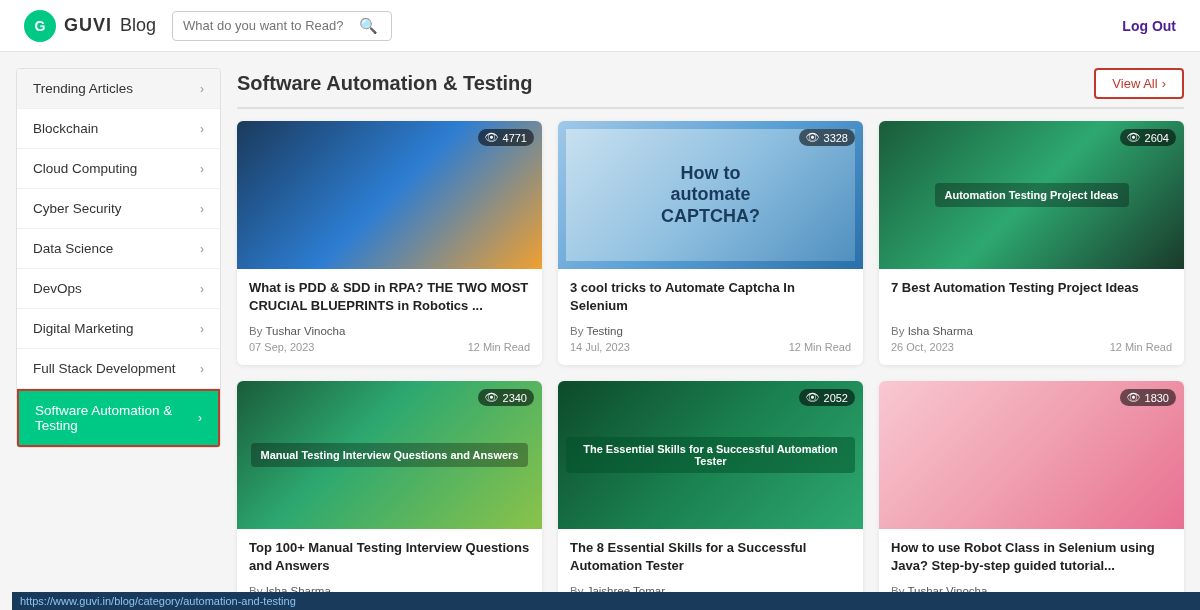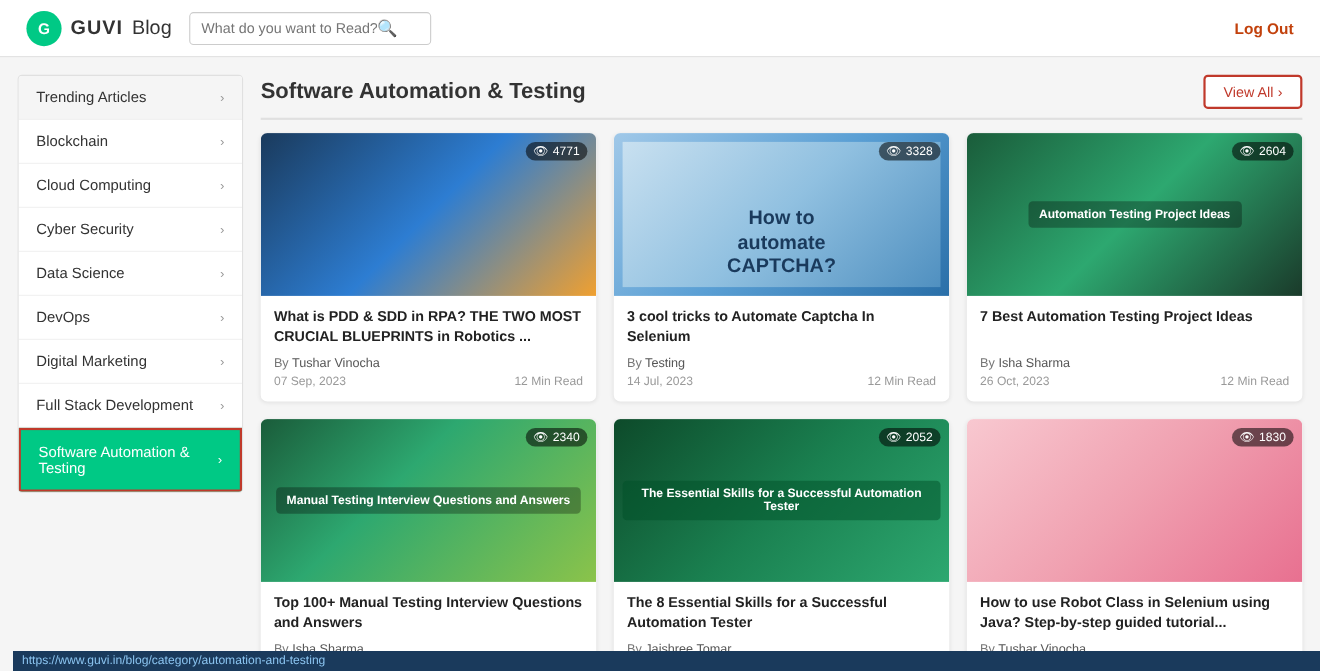--- a/index.html
+++ b/index.html
@@ -45,37 +45,37 @@
       font-size: 18px;
       color: #333;
       font-weight: 400;
     }
     .search-bar {
       display: flex;
       align-items: center;
       border: 1px solid #ccc;
       border-radius: 4px;
       padding: 5px 10px;
-      gap: 0;
+      gap: 16px;
       flex: 0 0 220px;
     }
     .search-bar input {
       border: none;
       outline: none;
       font-size: 13px;
       color: #666;
       width: 160px;
     }
     .search-icon-svg {
       color: #666;
       font-size: 15px;
     }
     .header-spacer { flex: 1; }
     .logout-btn {
-      color: #c2410c;
+      color: #4c1d95;
       font-size: 14px;
       font-weight: 600;
       cursor: pointer;
       background: none;
       border: none;
     }
 
     
     .main-container {
       display: flex;
@@ -248,21 +248,21 @@
       font-size: 18px;
       font-weight: 700;
       line-height: 1.2;
       text-shadow: none;
     }
     .captcha-overlay {
       background: linear-gradient(135deg, #c8e0f0 0%, #90c0e0 50%, #5090c0 100%);
       width: 100%;
       height: 100%;
       display: flex;
-      align-items: flex-end;
+      align-items: center;
       justify-content: center;
       padding: 8px;
     }
   </style>
 </head>
 <body>
 
 <header class="header">
   <div class="logo-area">
     <div class="logo-circle">G</div>

